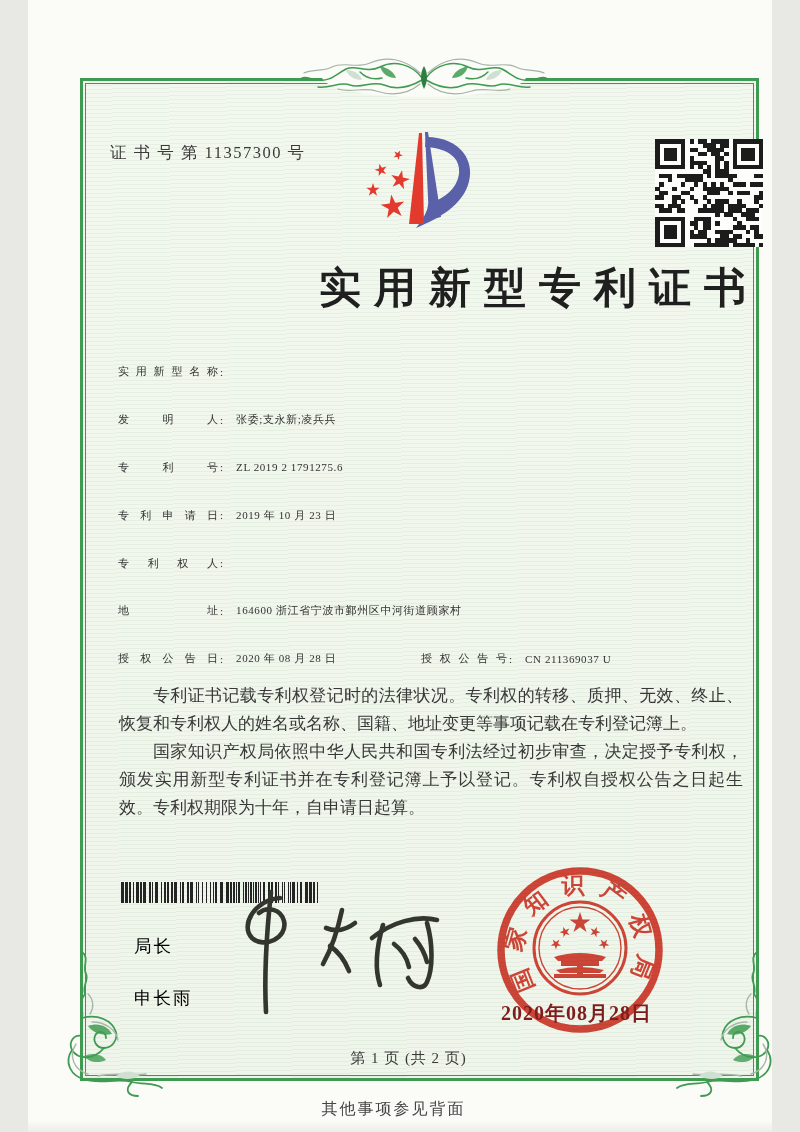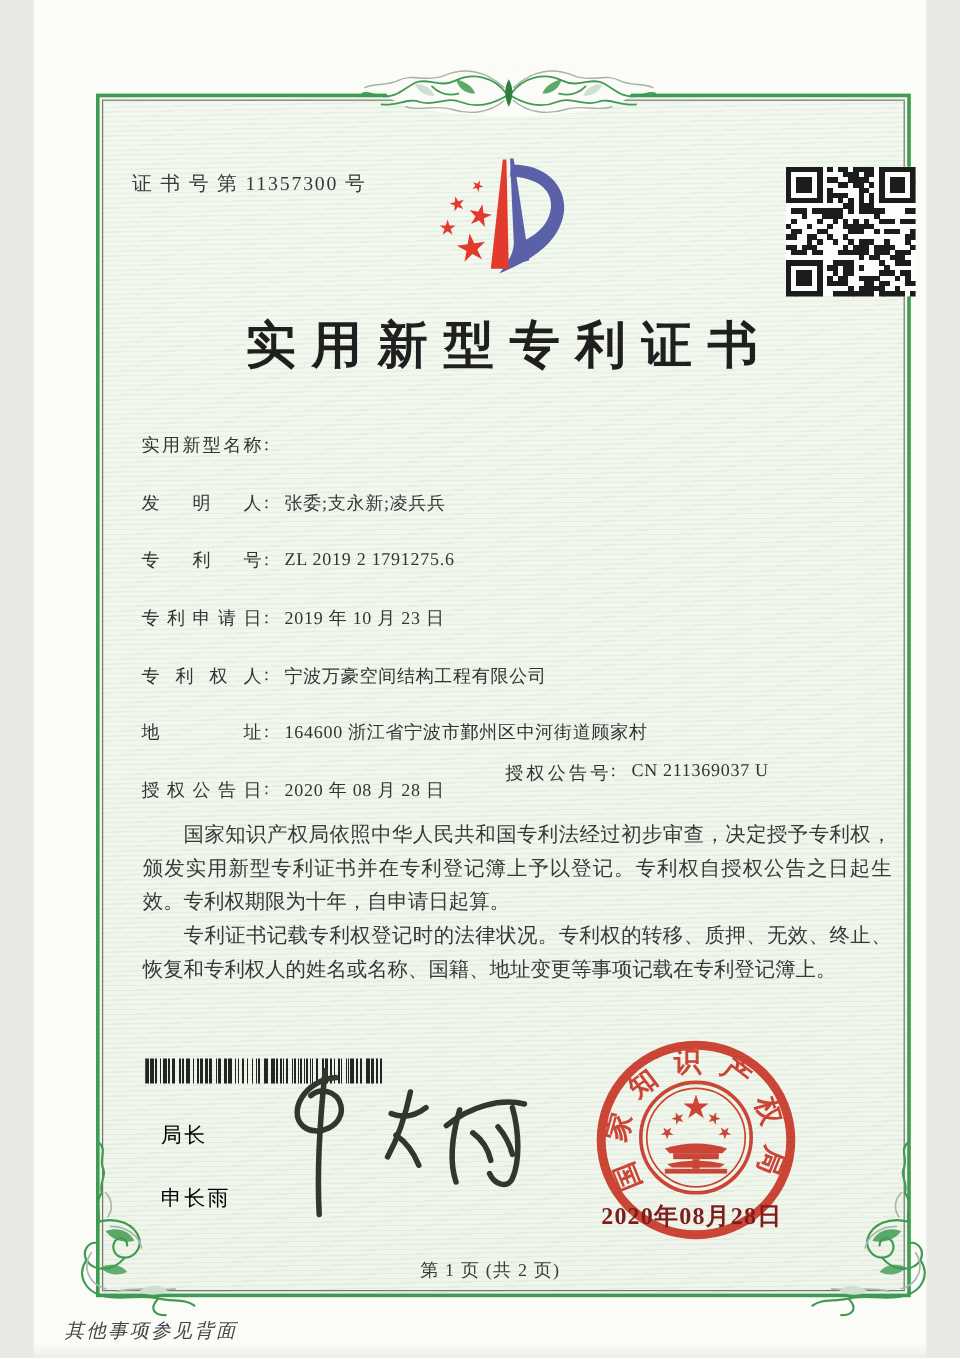--- a/index.html
+++ b/index.html
@@ -30,51 +30,51 @@
   .corner-fl{position:absolute;width:110px;height:150px;z-index:3;}
   .corner-fl.bl{left:30px;top:948px;}
   .corner-fl.br{left:643px;top:948px;transform:scaleX(-1);}
 
   .cert-no{position:absolute;left:82px;top:142px;font-size:16.5px;letter-spacing:1.5px;color:#3a3a3a;}
 
   .logo{position:absolute;left:336px;top:130px;width:116px;height:102px;}
   .qr{position:absolute;left:627px;top:139px;width:108px;height:108px;background:#fdfdfb;}
   .qr svg{display:block;width:108px;height:108px;}
 
-  .title{position:absolute;left:52px;top:260px;width:679px;text-align:center;
+  .title{position:absolute;left:52px;top:260px;width:679px;text-align:right;
     font-size:42px;font-weight:600;letter-spacing:13px;color:#1f1f1f;padding-left:10px;box-sizing:border-box;}
 
-  .fields{position:absolute;left:90px;top:348px;width:630px;font-size:15px;color:#333;font-family:Liberation Serif, serif;}
+  .fields{position:absolute;left:90px;top:348px;width:630px;font-size:11px;color:#333;font-family:Liberation Serif, serif;}
   .field-row{position:relative;height:47.8px;display:flex;align-items:center;white-space:nowrap;}
   .lbl{display:inline-block;width:100px;text-align:justify;text-align-last:justify;letter-spacing:0;}
   .col{display:inline-block;margin-left:2px;}
   .val{display:inline-block;margin-left:13px;letter-spacing:.6px;}
-  .grant{position:absolute;left:303px;top:0;height:100%;display:flex;}
+  .grant{position:absolute;left:303px;top:0;height:100%;display:flex;align-items:center;}
   .grant .lbl{width:86px;}
 
   .body-text{position:absolute;left:91px;top:682px;width:624px;font-size:17px;line-height:28px;
     text-align:justify;color:#383838;}
   .body-text p{margin:0;text-indent:2em;}
 
   .barcode{position:absolute;left:93px;top:882px;width:200px;height:21px;}
   .barcode svg{display:block;width:200px;height:21px;}
 
   .signer{position:absolute;left:106px;top:934px;font-family:"Liberation Sans","DejaVu Sans",sans-serif;
     font-size:17.5px;font-weight:500;color:#000000;letter-spacing:2px;}
   .signer .line2{margin-top:28px;}
   .signature{position:absolute;left:202px;top:884px;width:232px;height:134px;z-index:2;}
 
   .seal{position:absolute;left:462px;top:860px;width:180px;height:180px;z-index:5;opacity:.93;mix-blend-mode:multiply;}
   .seal-date{position:absolute;left:473px;top:1000px;z-index:6;font-size:20px;font-weight:600;
     color:#7f1d1d;letter-spacing:1px;white-space:nowrap;}
 
   .page-num{position:absolute;left:69px;top:1049px;width:679px;text-align:center;font-size:15px;
     color:#3a3a3a;letter-spacing:1px;transform:translateX(-28px);}
-  .back-note{position:absolute;left:52px;top:1099px;width:679px;font-size:16px;
-    color:#454545;letter-spacing:2px;transform:translateX(-26px);font-style:italic;}
+  .back-note{position:absolute;left:52px;top:1099px;width:679px;text-align:center;font-size:16px;
+    color:#454545;letter-spacing:2px;transform:translateX(-26px);}
 </style>
 </head>
 <body>
 
 <div class="page">
 
   <div class="frame"></div>
 
   <svg class="orn-top" viewBox="0 0 248 48">
     <ellipse cx="124" cy="23" rx="102" ry="20" fill="#fbfbf7"></ellipse>
@@ -488,42 +488,41 @@
       <span class="val">ZL 2019 2 1791275.6</span>
     </div>
     <div class="field-row">
       <span class="lbl">专利申请日</span>
         <span class="col">:</span>
       <span class="val">2019 年 10 月 23 日</span>
     </div>
     <div class="field-row">
       <span class="lbl">专利权人</span>
         <span class="col">:</span>
-      <span class="val">宁波万豪空间结构工程有限公司</span>
     </div>
     <div class="field-row">
       <span class="lbl">地址</span>
         <span class="col">:</span>
       <span class="val">164600 浙江省宁波市鄞州区中河街道顾家村</span>
     </div>
     <div class="field-row">
       <span class="lbl">授权公告日</span>
         <span class="col">:</span>
       <span class="val">2020 年 08 月 28 日</span>
       <span class="grant">
         <span class="lbl">授权公告号</span>
           <span class="col">:</span>
         <span class="val">CN 211369037 U</span>
       </span>
     </div>
   </div>
 
   <div class="body-text">
+    <p>专利证书记载专利权登记时的法律状况。专利权的转移、质押、无效、终止、恢复和专利权人的姓名或名称、国籍、地址变更等事项记载在专利登记簿上。</p>
     <p>国家知识产权局依照中华人民共和国专利法经过初步审查，决定授予专利权，颁发实用新型专利证书并在专利登记簿上予以登记。专利权自授权公告之日起生效。专利权期限为十年，自申请日起算。</p>
-    <p>专利证书记载专利权登记时的法律状况。专利权的转移、质押、无效、终止、恢复和专利权人的姓名或名称、国籍、地址变更等事项记载在专利登记簿上。</p>
   </div>
 
   <div class="barcode">
     <svg viewBox="0 0 200 21" fill="#242424" shape-rendering="crispEdges">
         <rect x="0" y="0" width="3" height="21"></rect>
         <rect x="4" y="0" width="3" height="21"></rect>
         <rect x="8" y="0" width="2" height="21"></rect>
         <rect x="12" y="0" width="1" height="21"></rect>
         <rect x="15" y="0" width="3" height="21"></rect>
         <rect x="19" y="0" width="2" height="21"></rect>

